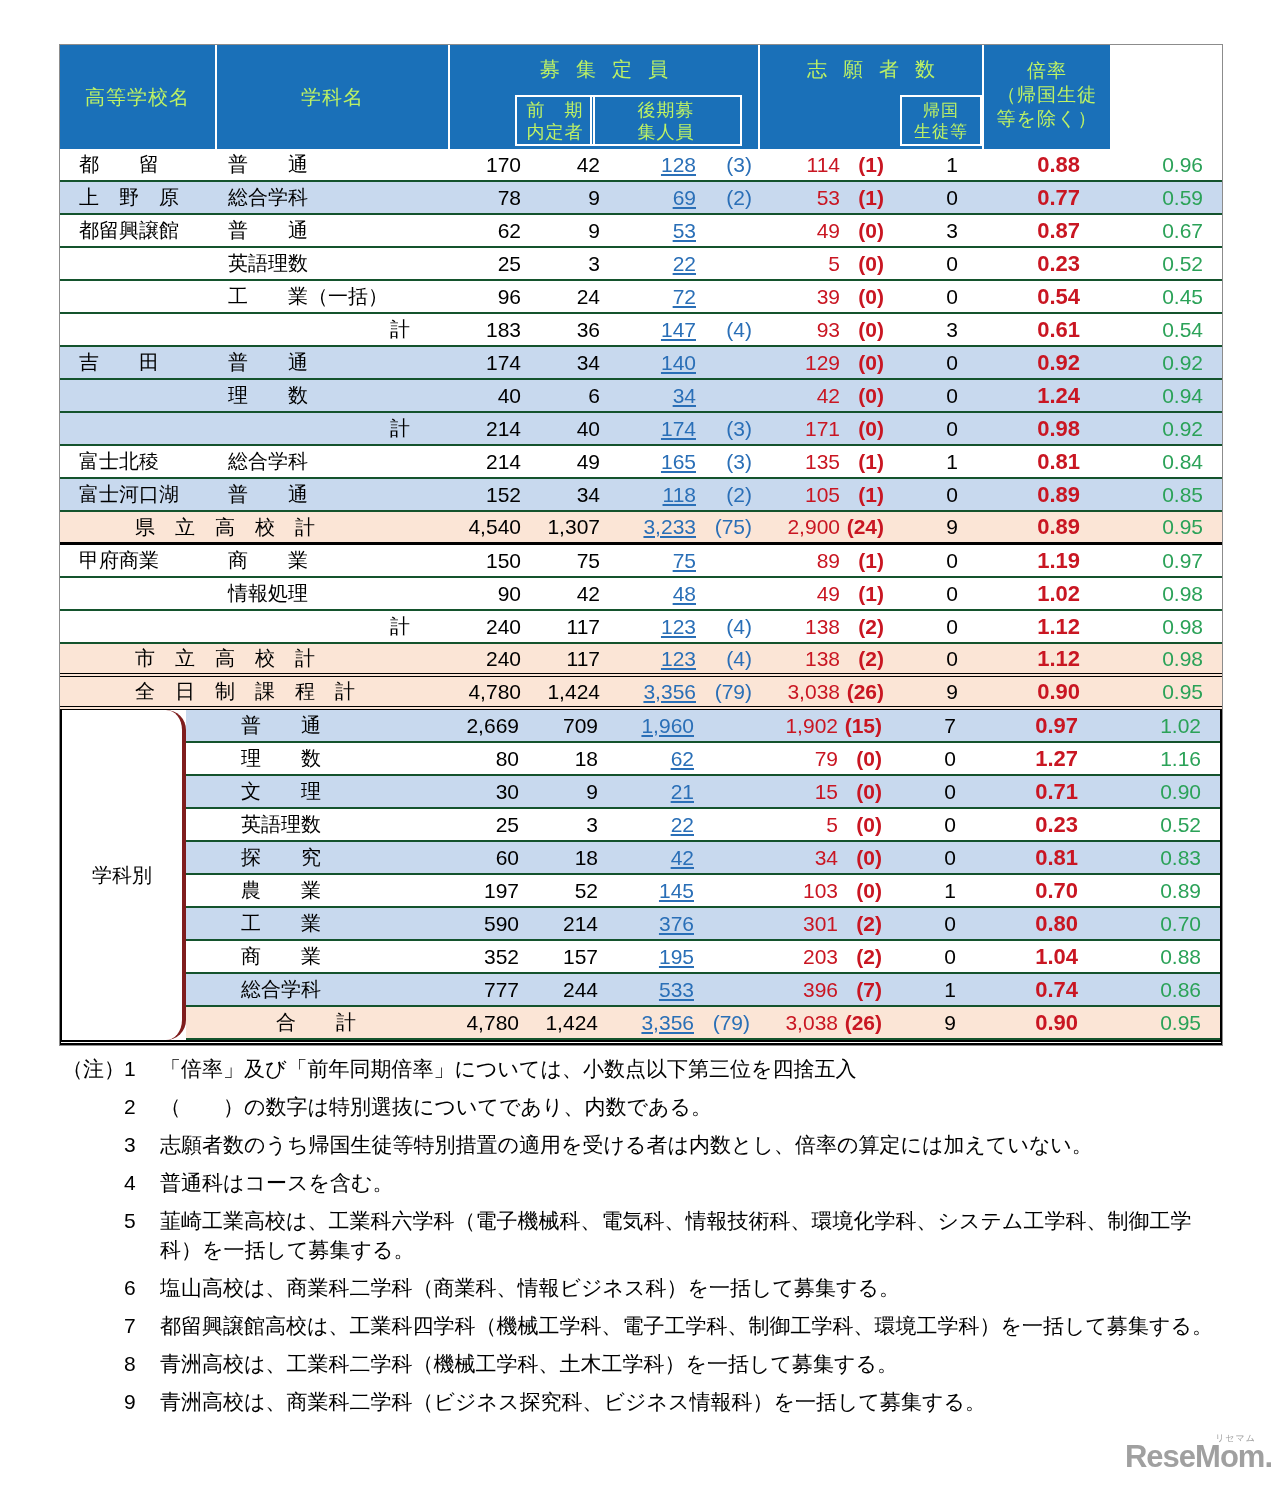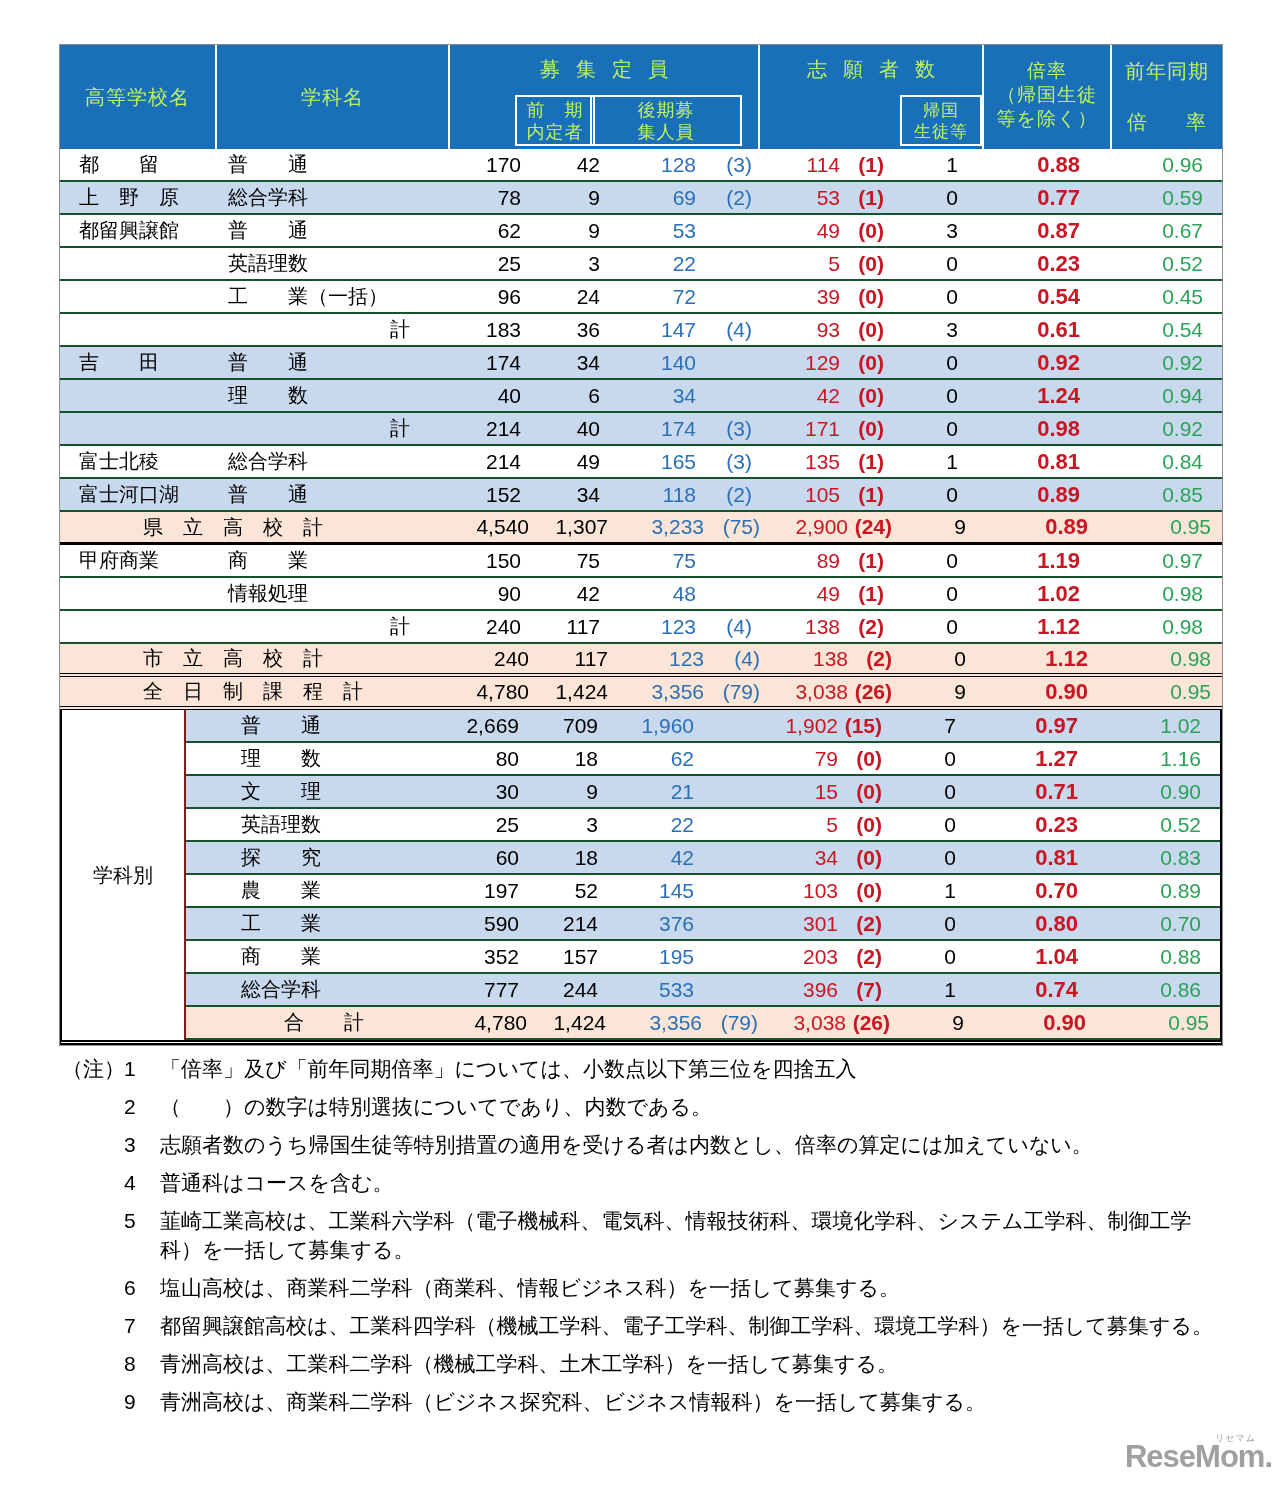--- a/index.html
+++ b/index.html
@@ -23,42 +23,42 @@
           font-size:18px;line-height:22px;text-align:center;padding-top:2px;}
   .sub-early{left:65px;width:80px;}
   .sub-late{left:140px;width:152px;}
   .sub-ret{right:0;width:82px;font-size:17px;line-height:21px;padding-top:3px;}
   .prev-top{margin-top:13px;text-align:center;}
   .prev-bottom{display:flex;justify-content:space-between;padding:0 15px;margin-top:24px;}
   
   .trow{display:flex;height:33px;box-sizing:border-box;border-bottom:2px solid #14532d;}
   .bg-w{background:#ffffff;}
   .bg-b{background:var(--rowblue,#c8d9ee);}
-  .bg-p{background:var(--rowpeach,#fbe5d6);padding-left:8px;}
+  .bg-p{background:var(--rowpeach,#fbe5d6);}
   .bd-thick{border-bottom:3px solid #000;}
   .bd-double{border-bottom:4px double #000;}
   .cell{box-sizing:border-box;height:100%;display:flex;align-items:center;white-space:nowrap;overflow:visible;}
   .num{justify-content:flex-end;font-size:21px;}
   .c-school{width:155px;padding-left:19px;font-size:20px;}
   .c-dept{width:233px;padding-left:13px;font-size:20px;}
   .c-dept.sum{justify-content:flex-end;padding-left:0;padding-right:38px;}
   .c-span{width:388px;padding-left:75px;font-size:20px;}
   .c-t{width:80px;padding-right:7px;}
   .c-e{width:79px;padding-right:7px;}
-  .c-l{width:93px;padding-right:4px;color:var(--nblue,#2a6fb7);}
+  .c-l{width:93px;padding-right:4px;color:var(--nblue,#2a6fb7);text-decoration:underline;}
   .c-lp{width:58px;padding-right:6px;color:var(--nblue,#2a6fb7);}
   .c-a{width:98px;padding-right:16px;color:var(--nred,#c91622);font-weight:normal;}
   .c-ap{width:44px;padding-right:6px;color:var(--nred,#c91622);font-weight:bold;margin-left:-10px;}
   .c-r{width:82px;padding-right:14px;}
   .c-ratio{width:128px;padding-right:20px;color:var(--nred,#c91622);font-weight:bold;font-size:22px;}
   .c-prev{width:112px;padding-right:9px;color:var(--ngreen,#2ba258);}
   
   .dept-section{display:flex;border:2px solid #000;border-top:none;border-bottom:5px double #000;}
-  .dept-label{width:124px;border-right:2px solid #7f1d1d;box-sizing:border-box;background:#fff;
-              display:flex;align-items:center;justify-content:center;font-size:20px;flex:none;}
+  .dept-label{width:124px;border-right:4px solid #7f1d1d;box-sizing:border-box;background:#fff;
+              display:flex;align-items:center;justify-content:center;font-size:20px;flex:none;border-radius:20px;}
   .dept-rows{flex:1;}
   .c-dept2{width:260px;padding-left:55px;font-size:20px;}
   .c-dept2.center{padding-left:0;justify-content:center;}
   
   .notes{position:absolute;left:62px;top:1054px;width:1154px;font-size:21px;}
   .note{display:flex;margin-bottom:9px;line-height:29px;}
   .note-prefix{width:62px;flex:none;}
   .note-num{width:36px;flex:none;}
   .note-text{flex:1;}
   
@@ -96,27 +96,20 @@
         <div class="subbox sub-ret">
           <div>帰国</div>
           <div>生徒等</div>
         </div>
       </div>
       <div class="hcell h5">
         <div>倍率</div>
         <div>（帰国生徒</div>
         <div>等を除く）</div>
       </div>
-      <div class="hcell h6">
-        <div class="prev-top">前年同期</div>
-        <div class="prev-bottom">
-          <span>倍</span>
-          <span>率</span>
-        </div>
-      </div>
     </div>
 
     <div class="tbody" id="tbody">
         <div class="trow bg-w">
           <div class="cell c-school">都　　留</div>
           <div class="cell c-dept">普　　通</div>
           <div class="cell c-t num">170</div>
           <div class="cell c-e num">42</div>
           <div class="cell c-l num">128</div>
           <div class="cell c-lp num">(3)</div>

